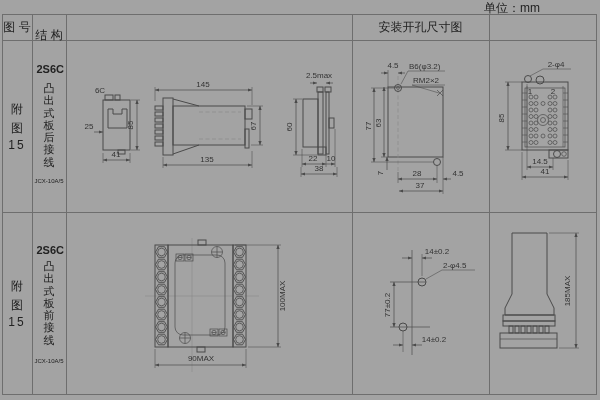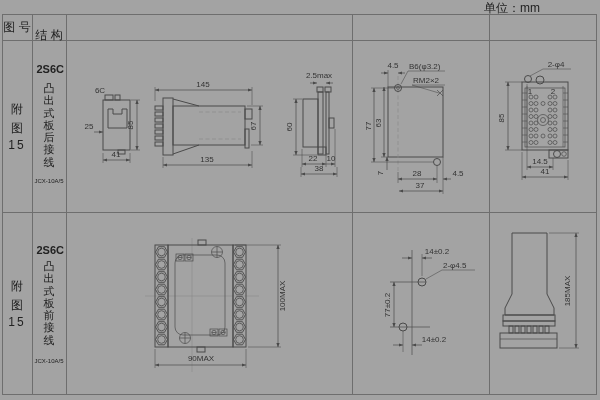--- a/index.html
+++ b/index.html
@@ -35,20 +35,21 @@
   <div class="hl" style="top:394px;left:2px;width:595px;"></div>
   <div class="vl" style="left:2px;top:14px;height:381px;"></div>
   <div class="vl" style="left:596px;top:14px;height:381px;"></div>
   <div class="vl" style="left:32px;top:14px;height:381px;"></div>
   <div class="vl" style="left:66px;top:14px;height:381px;"></div>
   <div class="vl" style="left:352px;top:14px;height:381px;"></div>
   <div class="vl" style="left:489px;top:14px;height:381px;"></div>
 
   <div class="th" style="left:2px;width:30px;">图 号</div>
   <div class="th" style="left:32px;width:34px;margin-top:8px;">结 构</div>
+  <div class="th" style="left:352px;width:137px;">安装开孔尺寸图</div>
 
   <div class="cjk" style="left:7px;top:101px;">附</div>
   <div class="cjk" style="left:7px;top:120px;">图</div>
   <div class="cjk" style="left:7px;top:138px;letter-spacing:2px;">15</div>
   <div class="model" style="left:34px;top:63px;width:30px;">2S6C</div>
   <div class="vdesc" style="left:42px;top:83px;">凸出式板后接线</div>
   <div class="code" style="left:33px;top:178px;width:32px;">JCX-10A/5</div>
 
   <div class="cjk" style="left:7px;top:278px;">附</div>
   <div class="cjk" style="left:7px;top:297px;">图</div>

